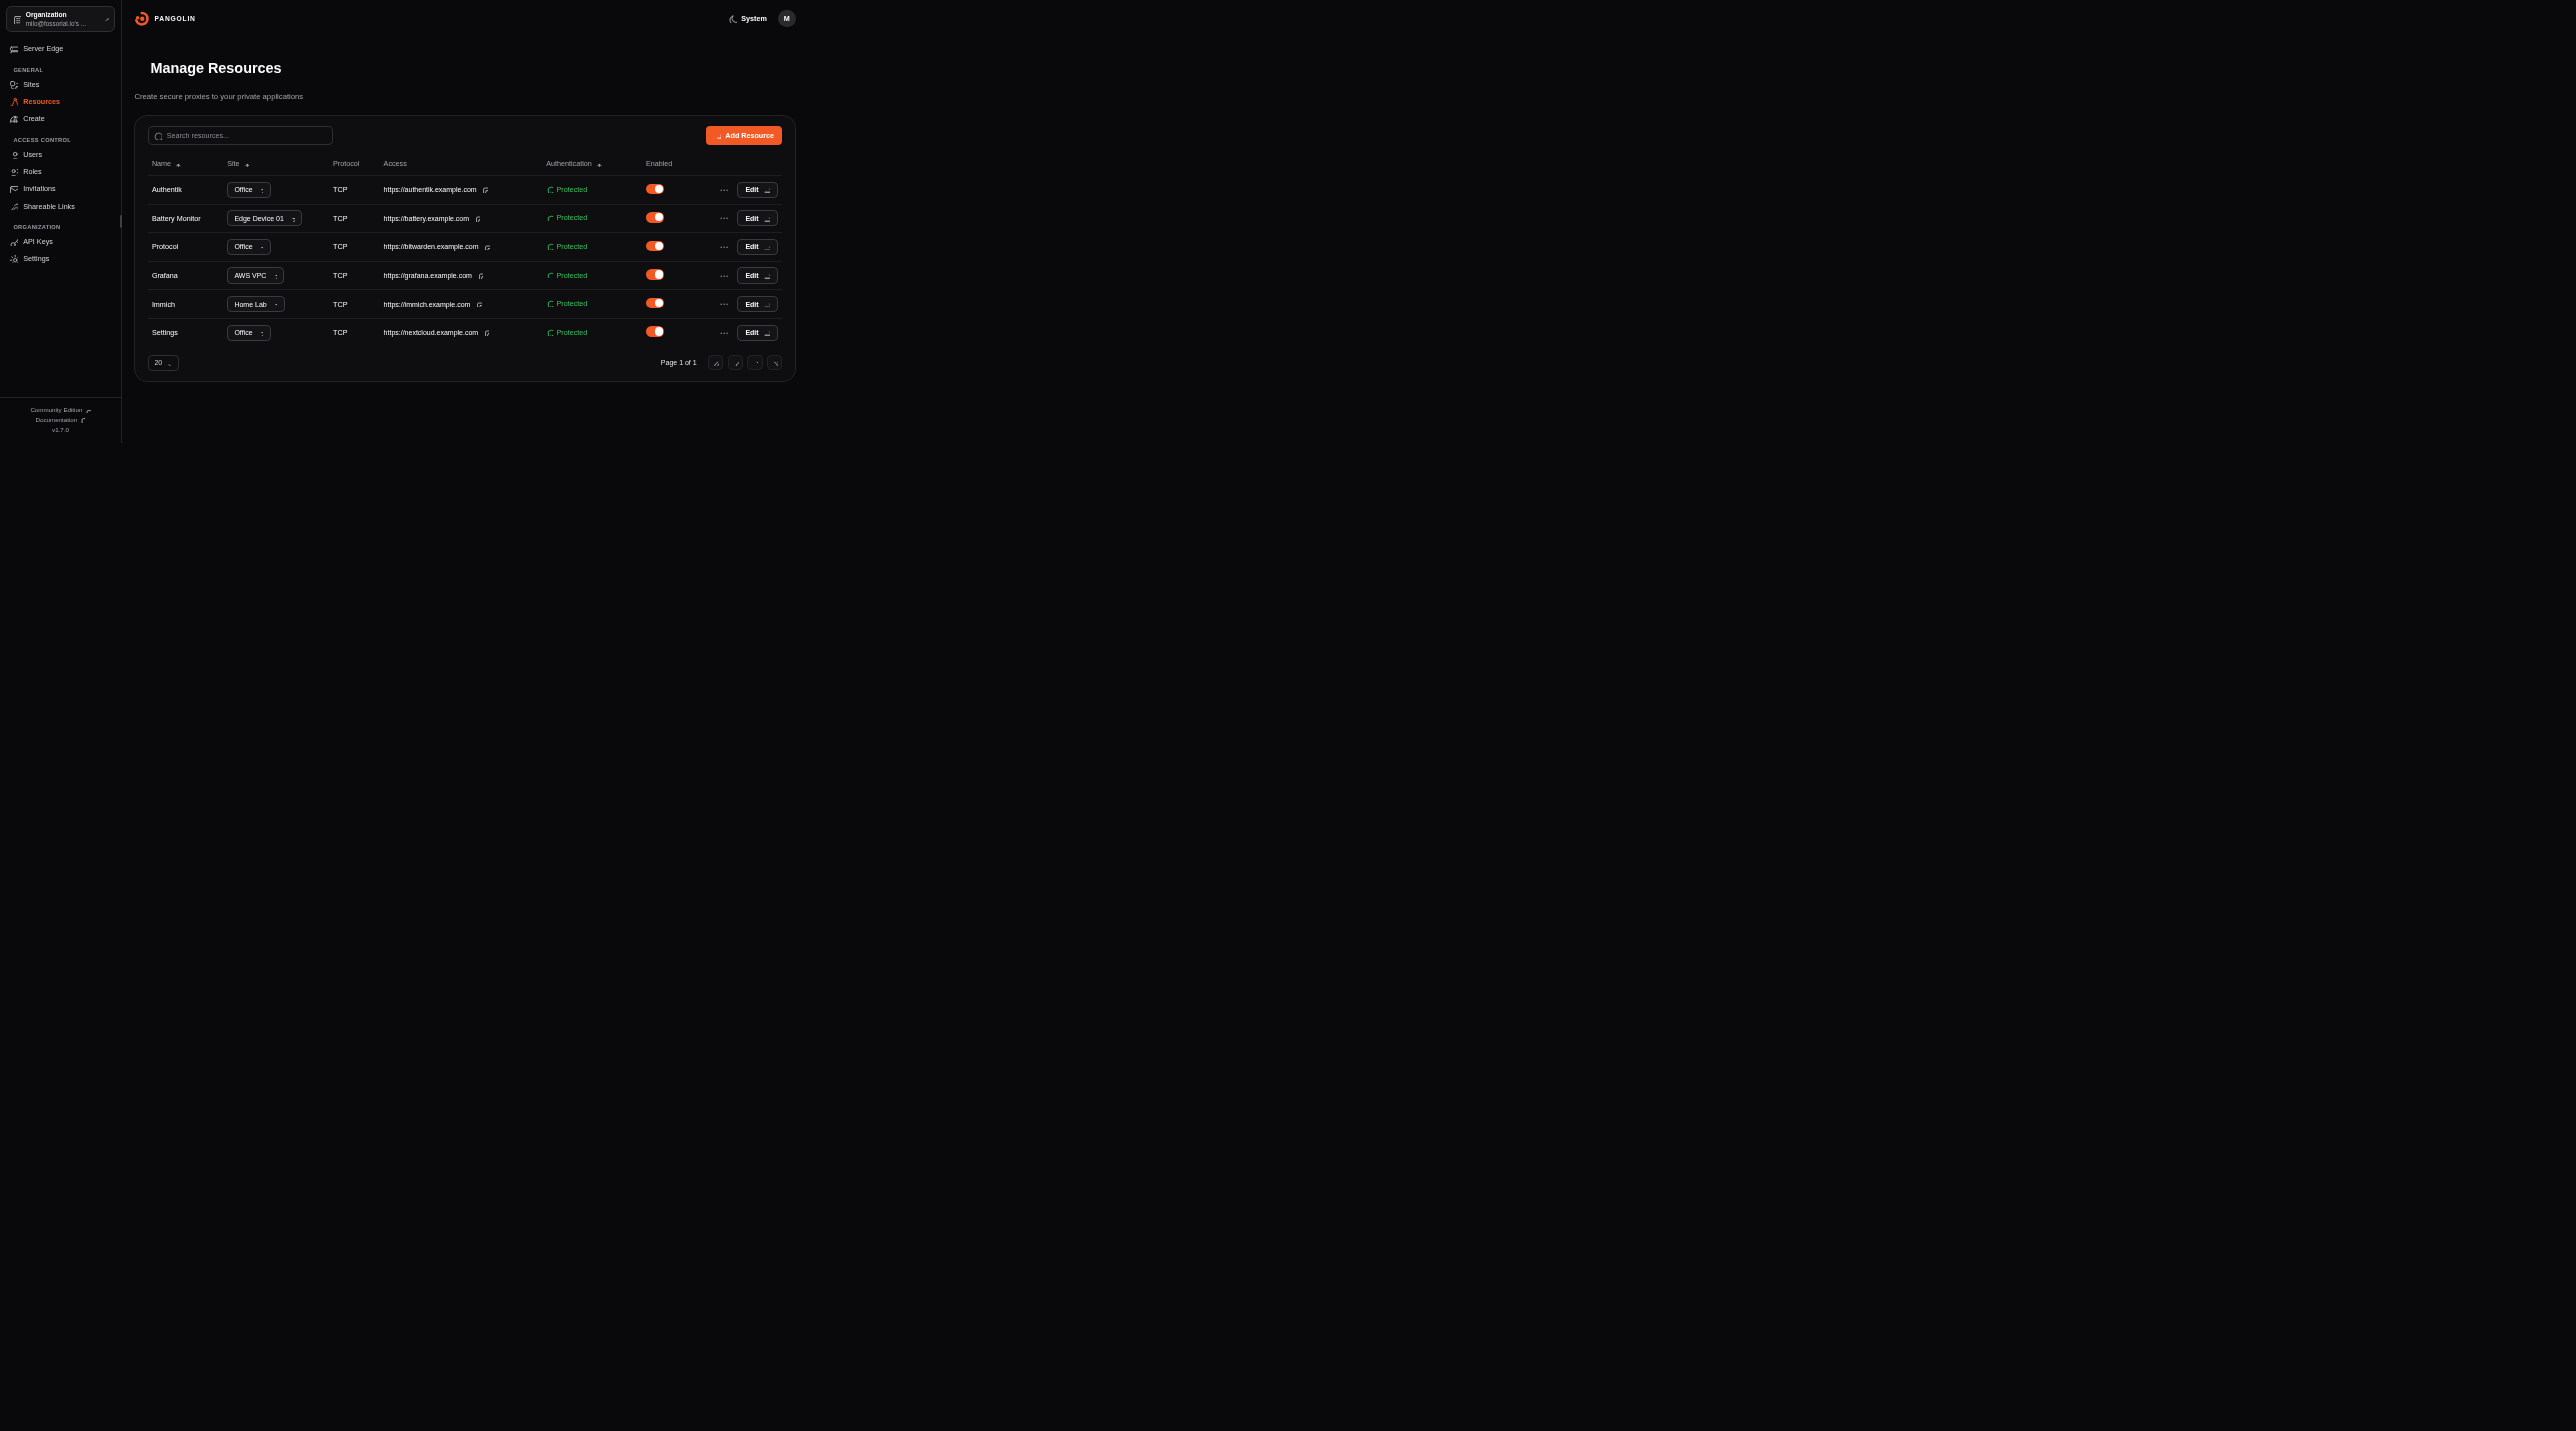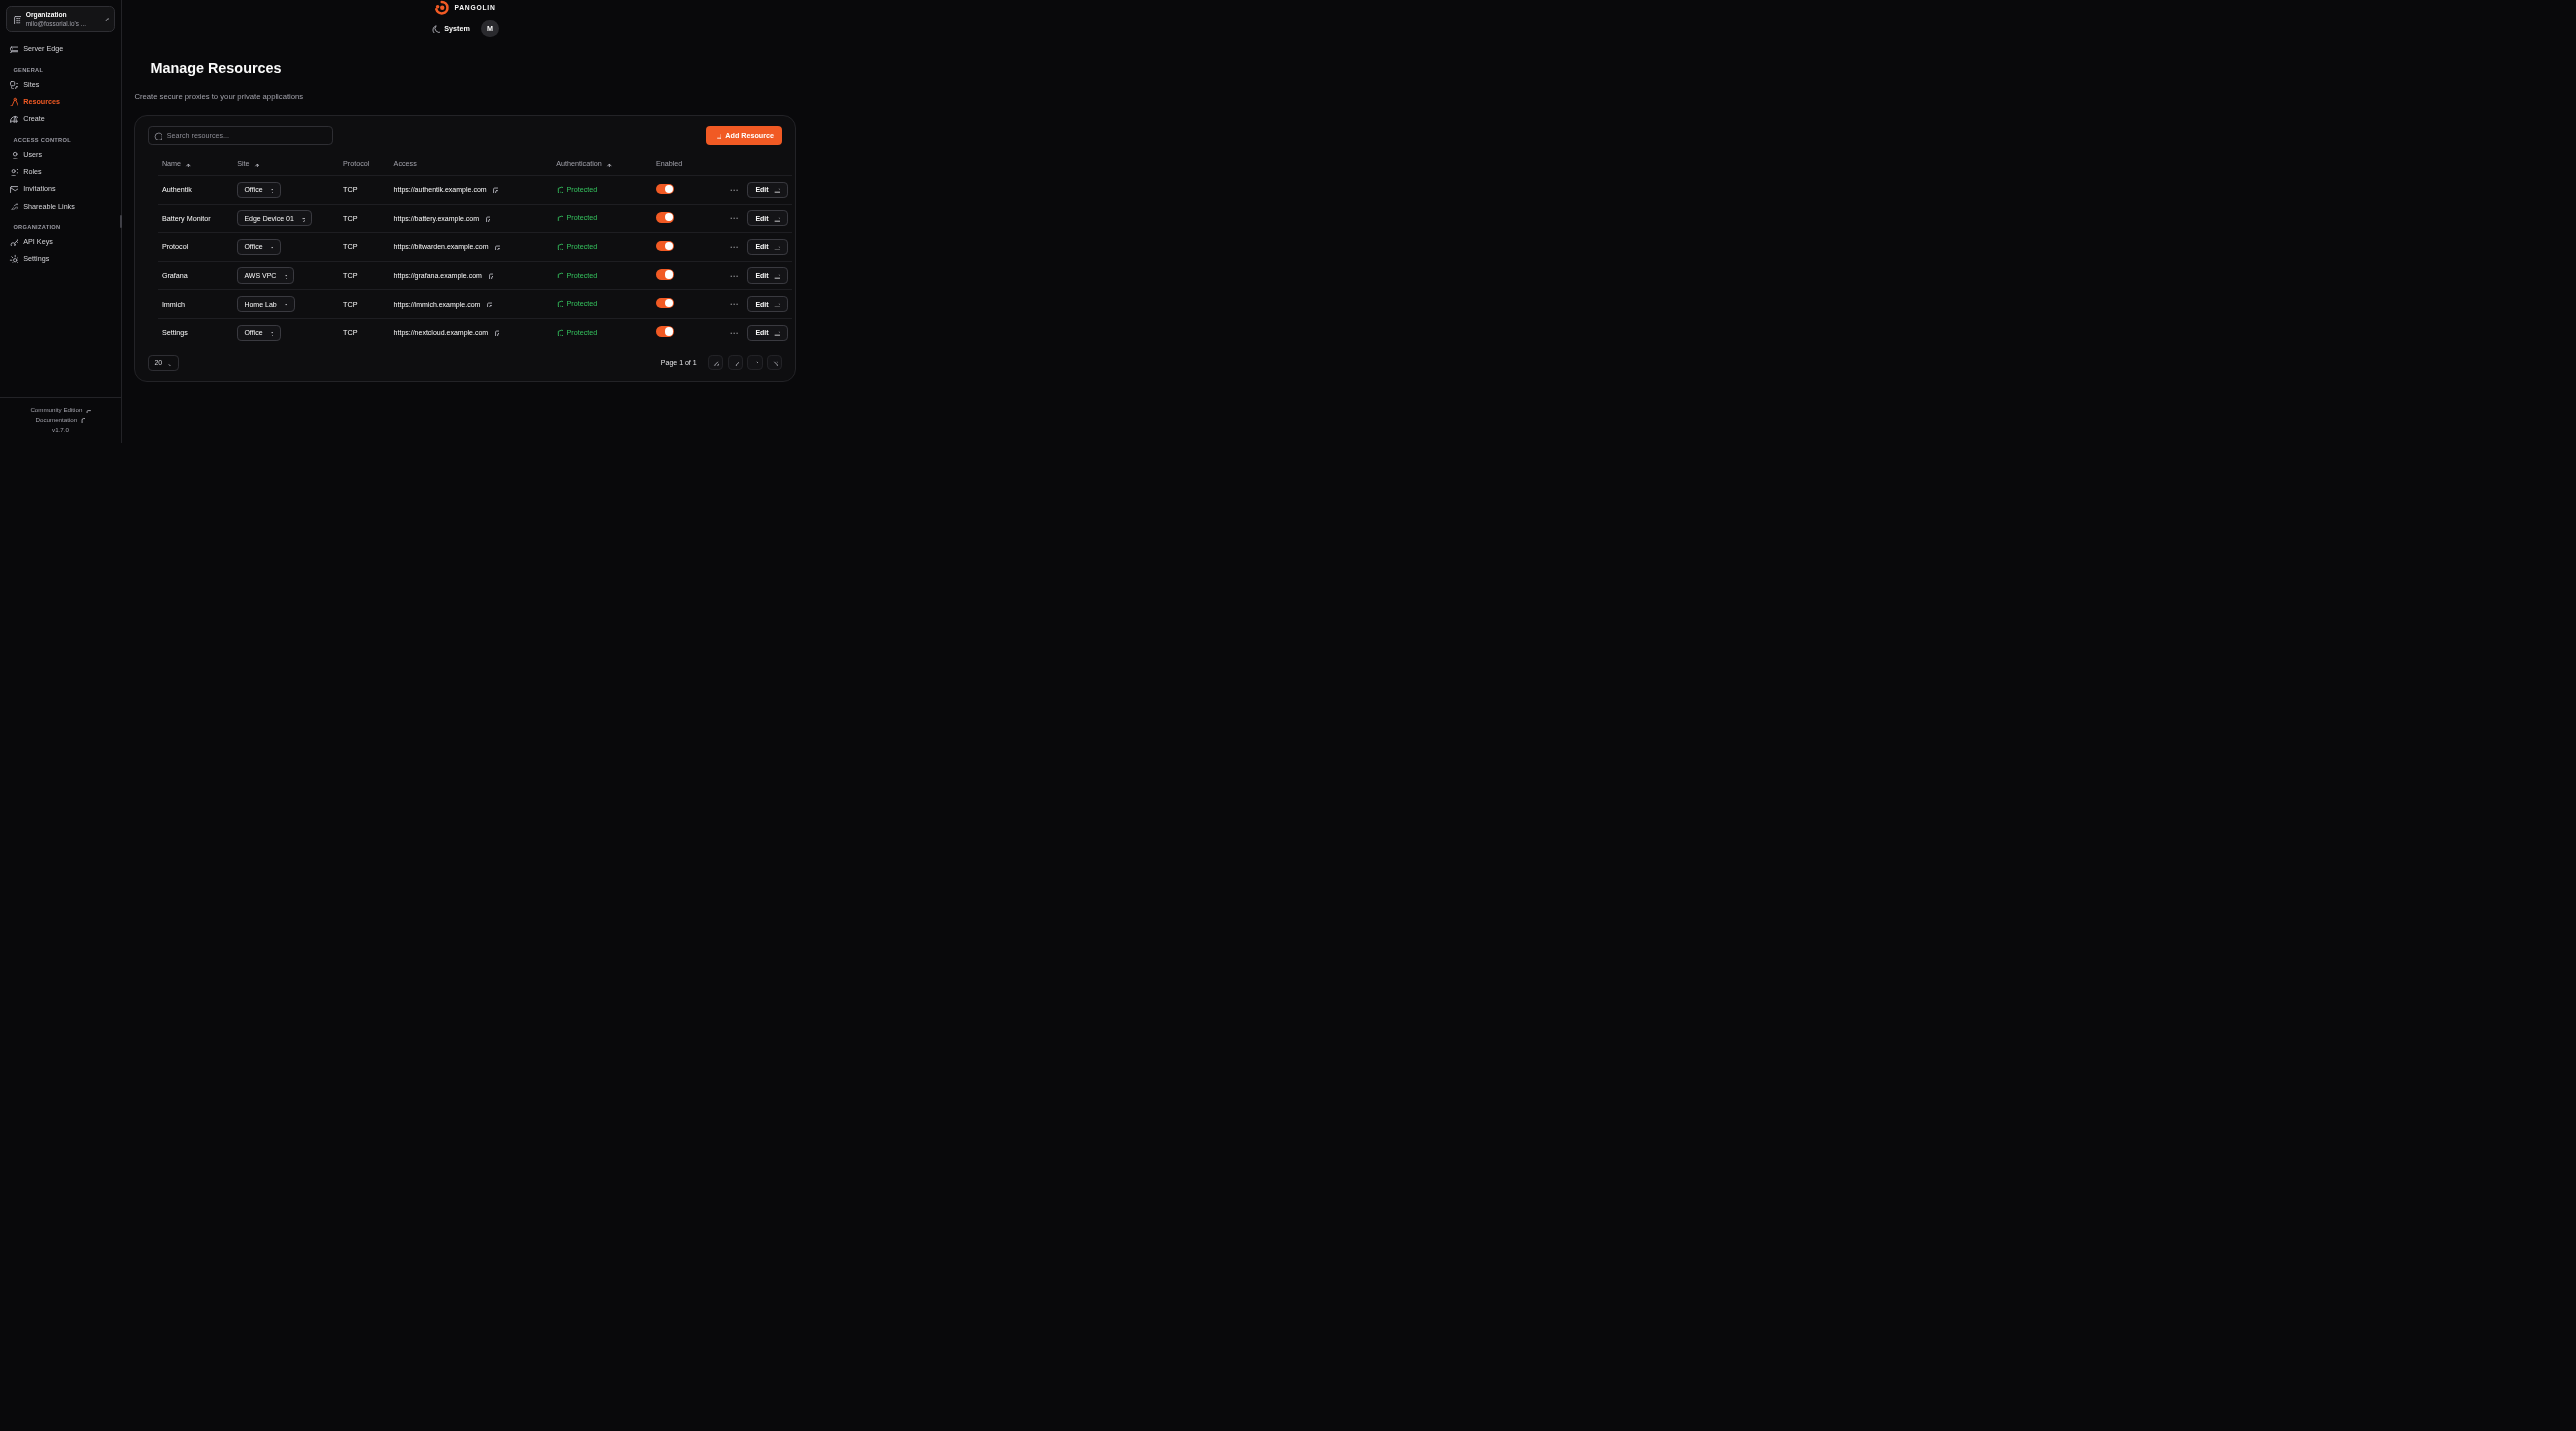--- a/index.html
+++ b/index.html
@@ -40,21 +40,21 @@
     text-align:center;font-size:6.2px;color:var(--muted);}
   .side-footer .foot-line{display:flex;align-items:center;justify-content:center;gap:2.6px;
     padding:1.5px 0;cursor:pointer;}
   .side-footer .foot-static{padding:1.5px 0;}
   .resize-handle{position:absolute;left:120px;top:215px;width:2.1px;height:13.4px;
     border-radius:1.5px;background:#3f3f46;cursor:col-resize;}
 
   
   .main{flex:1;display:flex;flex-direction:column;min-width:0;}
   .topbar{height:37px;display:flex;align-items:center;justify-content:space-between;
-    padding:0 12.4px;flex-direction:column;}
+    padding:0 12.4px;}
   .brand{display:flex;align-items:center;gap:4.6px;}
   .brand-name{font-size:6.7px;font-weight:800;letter-spacing:0.8px;}
   .top-right{display:flex;align-items:center;gap:11.3px;}
   .theme-toggle{display:flex;align-items:center;gap:4.1px;font-size:7.2px;font-weight:600;cursor:pointer;}
   .avatar{width:17.5px;height:17.5px;border-radius:50%;background:#2a2a2e;display:flex;
     align-items:center;justify-content:center;font-size:7.2px;font-weight:700;cursor:pointer;}
 
   .page-head{padding:7.2px 12.4px 13.4px;}
   .page-title{font-size:14.4px;font-weight:800;margin:16px;}
   .page-sub{font-size:7.7px;color:var(--muted);margin:3.6px 0 0;}
@@ -66,21 +66,21 @@
   .search-wrap .ic{position:absolute;left:5.7px;top:5.2px;color:#8b8b93;}
   .search-input{width:100%;height:19px;background:transparent;border:0.5px solid #2e2e33;
     border-radius:4.1px;color:var(--text);font-size:7.2px;padding:0 6.2px 0 18px;outline:none;
     font-family:"Liberation Sans",sans-serif;}
   .search-input::placeholder{color:#8b8b93;}
   .btn-primary{display:inline-flex;align-items:center;gap:4.1px;height:19.6px;padding:0 8.2px;
     background:var(--accent);border:none;border-radius:4.1px;color:#fff;font-size:7.2px;
     font-weight:600;cursor:pointer;font-family:"Liberation Sans",sans-serif;}
   .btn-primary .ic{color:#fff;}
 
-  table{width:100%;border-collapse:collapse;margin-left:10px;}
+  table{width:100%;border-collapse:collapse;}
   th{font-size:7.2px;font-weight:500;color:var(--muted);text-align:left;padding:6.7px 4.1px;white-space:nowrap;}
   th .th-inner{display:inline-flex;align-items:center;gap:3.1px;}
   th .sort-btn{background:none;border:none;padding:0;cursor:pointer;color:var(--muted);display:inline-flex;}
   td{padding:5.7px 4.1px;border-top:0.5px solid #1e1e22;font-size:7.2px;vertical-align:middle;white-space:nowrap;}
   .col-name{width:77px;}
   .col-site{width:108px;}
   .col-proto{width:52px;}
   .col-access{width:167px;}
   .col-auth{width:103px;}
   .col-enabled{width:75px;}

